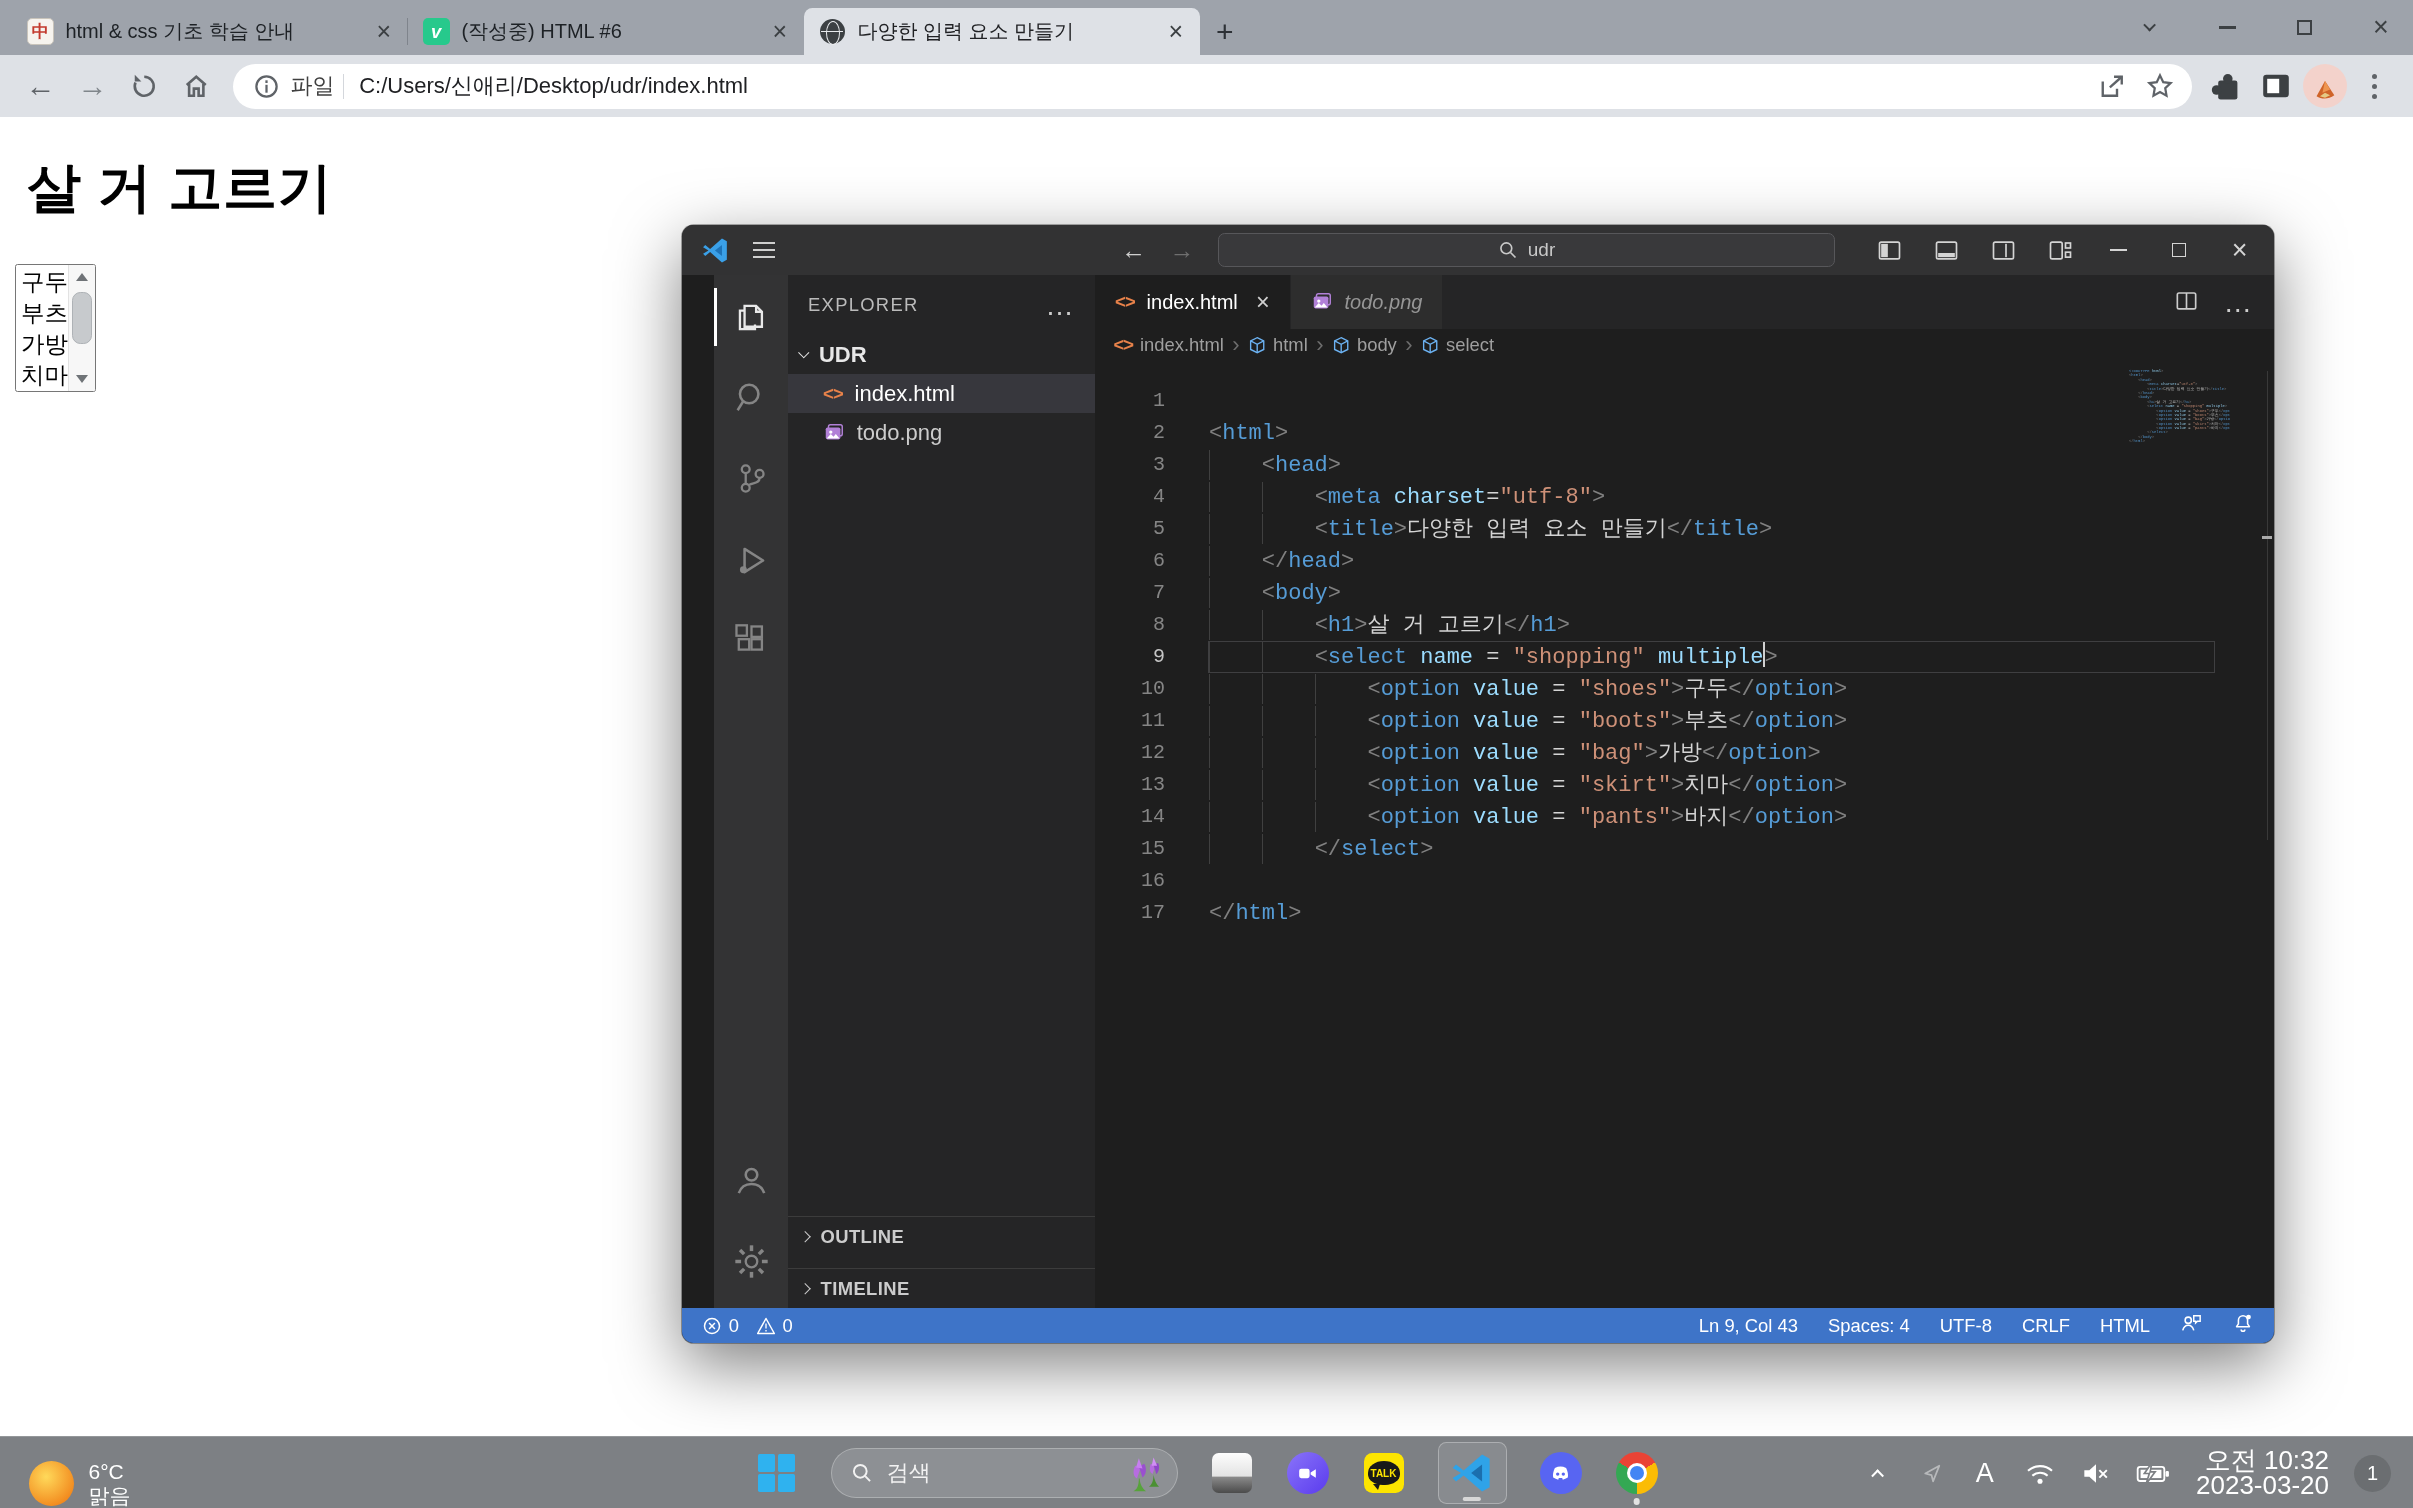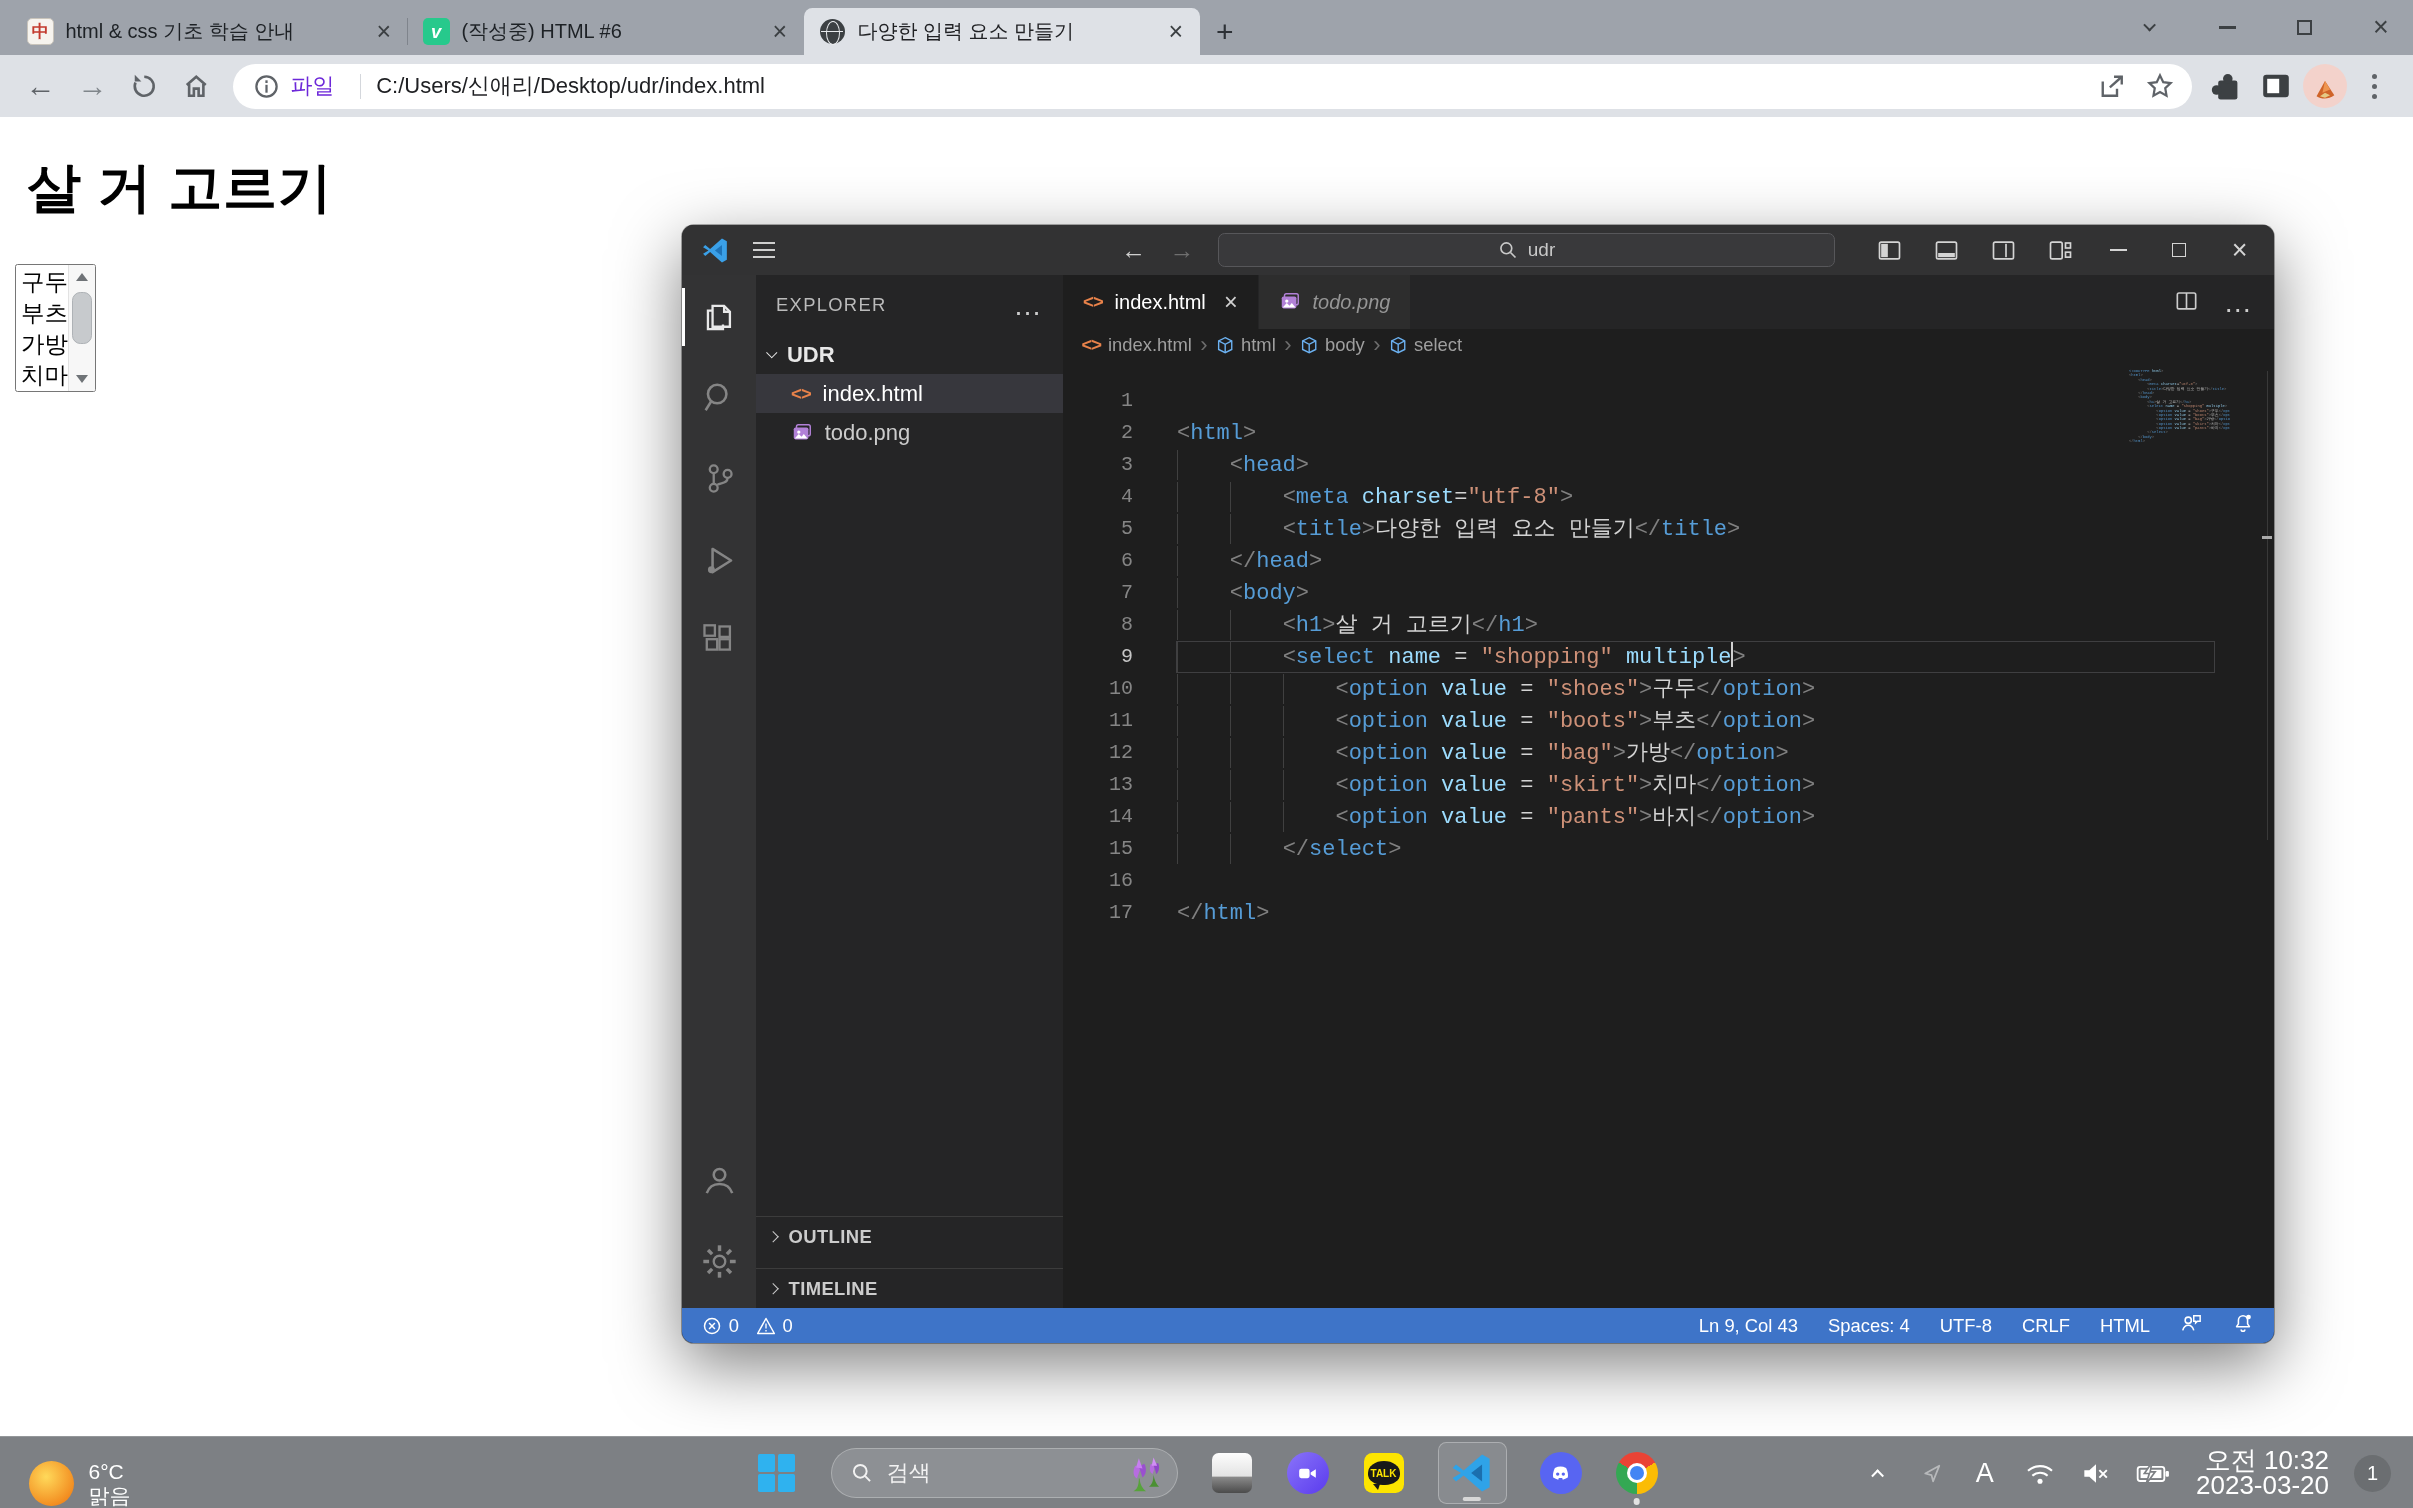--- a/index.html
+++ b/index.html
@@ -32,21 +32,21 @@
   .chev.right { transform:rotate(-45deg); }
   .chev.up { transform:rotate(-135deg); }
   .wc-min i { display:block; width:17px; height:2.1px; background:#3c4043; }
   .wc-max i { display:block; width:15px; height:15px; border:2.1px solid #3c4043; }
   .wc-close { font-size:27px; }
 
   .toolbar { height:62px; background:#dee1e6; display:flex; align-items:center; padding:0 17px; gap:5px; flex:none; }
   .navbtn { width:47px; height:47px; display:flex; align-items:center; justify-content:center; font-size:30px; color:#5f6368; }
   .navbtn.fwd { color:#80868b; }
   .addr { flex:1; height:45px; background:#ffffff; border-radius:22.6px; display:flex; align-items:center; padding:0 17px 0 20px; margin:0 8.4px; }
-  .addr .scheme { color:#6d28d9; font-size:22px; margin:0 26px 0 10px; }
+  .addr .scheme { color:#404040; font-size:22px; margin:0 9px 0 10px; }
   .addr .adiv { width:0.8px; height:25px; background:#d4d7dc; }
   .addr .url { color:#202124; font-size:22px; margin-left:15px; flex:1; white-space:nowrap; overflow:hidden; }
   .addr .aicon { margin-left:18.4px; display:flex; }
   .tool-ic { width:44px; height:44px; display:flex; align-items:center; justify-content:center; }
   .avatar { width:44px; height:44px; border-radius:50%; background:#f3d2cb; display:flex; align-items:center; justify-content:center; overflow:hidden; }
   .dots-v { display:flex; flex-direction:column; gap:5px; }
   .dots-v i { width:5px; height:5px; border-radius:50%; background:#5f6368; }
 
   .page { flex:1; background:#ffffff; position:relative; overflow:hidden; }
   .page h1 { margin:35px 0 0 27px; font-size:54px; font-weight:bold; color:#000; letter-spacing:0.8px; }
@@ -73,21 +73,21 @@
   .vs-nav.fwd { color:#6f6f6f; }
   .vs-search { width:617px; height:34px; background:#39393b; border:0.8px solid #57575a; border-radius:6.7px; display:flex; align-items:center;
                justify-content:center; gap:10px; font-size:19px; color:#c8c8c8; }
   .vs-right { margin-left:auto; display:flex; align-items:center; gap:32px; }
   .vs-right .lay { display:flex; }
   .vs-ctrl { width:28.5px; display:flex; align-items:center; justify-content:center; color:#d4d4d4; }
   .vs-ctrl.min i { width:17px; height:1.7px; background:#d4d4d4; display:block; }
   .vs-ctrl.max i { width:14.2px; height:14.2px; border:1.7px solid #d4d4d4; display:block; }
   .vs-ctrl.close { font-size:27px; }
 
-  .vs-main { flex:1; display:flex; min-height:0; }
+  .vs-main { flex:1; display:flex; min-height:0;padding-left:32px; }
   .activity { width:74px; background:#333334; position:relative; flex:none; }
   .act-item { position:absolute; left:0; width:74px; height:74px; display:flex; align-items:center; justify-content:center; color:#858585; }
   .act-item.active { color:#e9e9e9; }
   .act-item.active::before { content:""; position:absolute; left:0; top:8.4px; bottom:8.4px; width:2.5px; background:#ffffff; }
 
   .sidebar { width:307px; background:#252526; display:flex; flex-direction:column; flex:none; }
   .sbh { height:60px; display:flex; align-items:center; padding:0 20px; color:#bbbbbb; font-size:18.4px; letter-spacing:1.3px; flex:none; }
   .sbh .more { margin-left:auto; font-size:28.5px; color:#cccccc; line-height:8.4px; }
   .sb-folder { height:39px; display:flex; align-items:center; gap:11.7px; padding-left:11.7px; font-size:22px; font-weight:bold; color:#e8e8e8; flex:none; }
   .sb-file { height:39px; display:flex; align-items:center; gap:11.7px; padding-left:35px; font-size:22px; color:#cccccc; }

